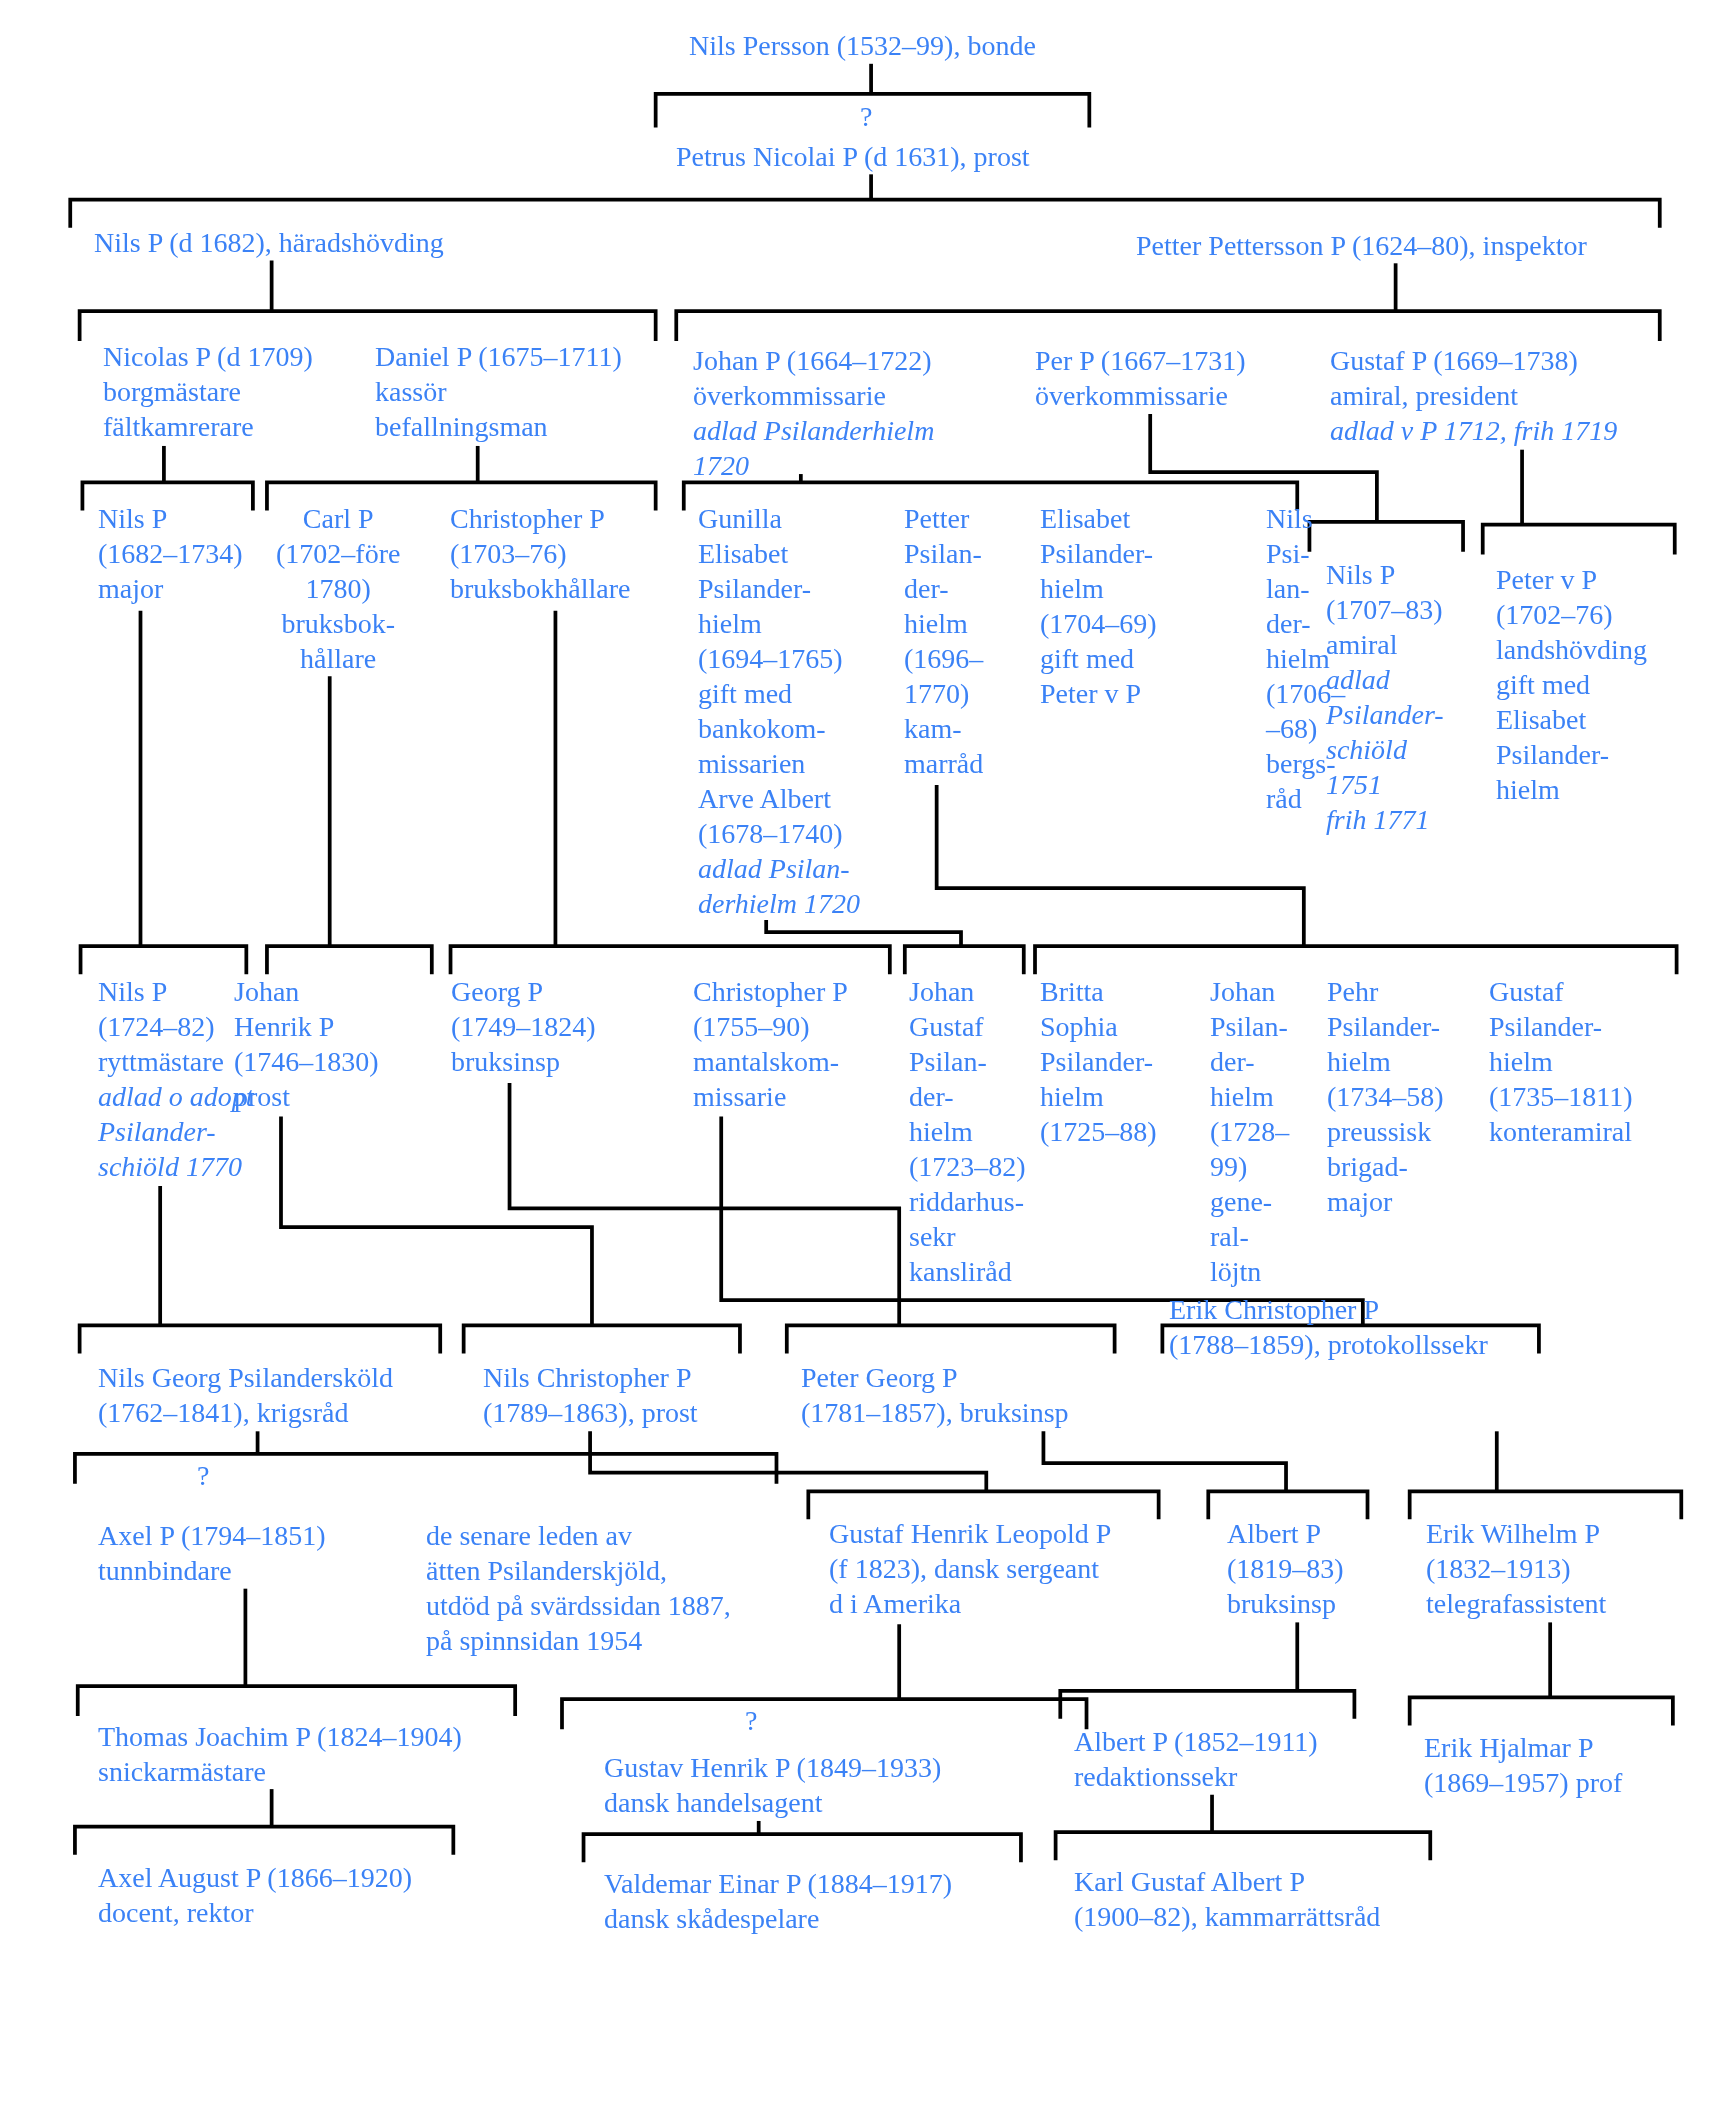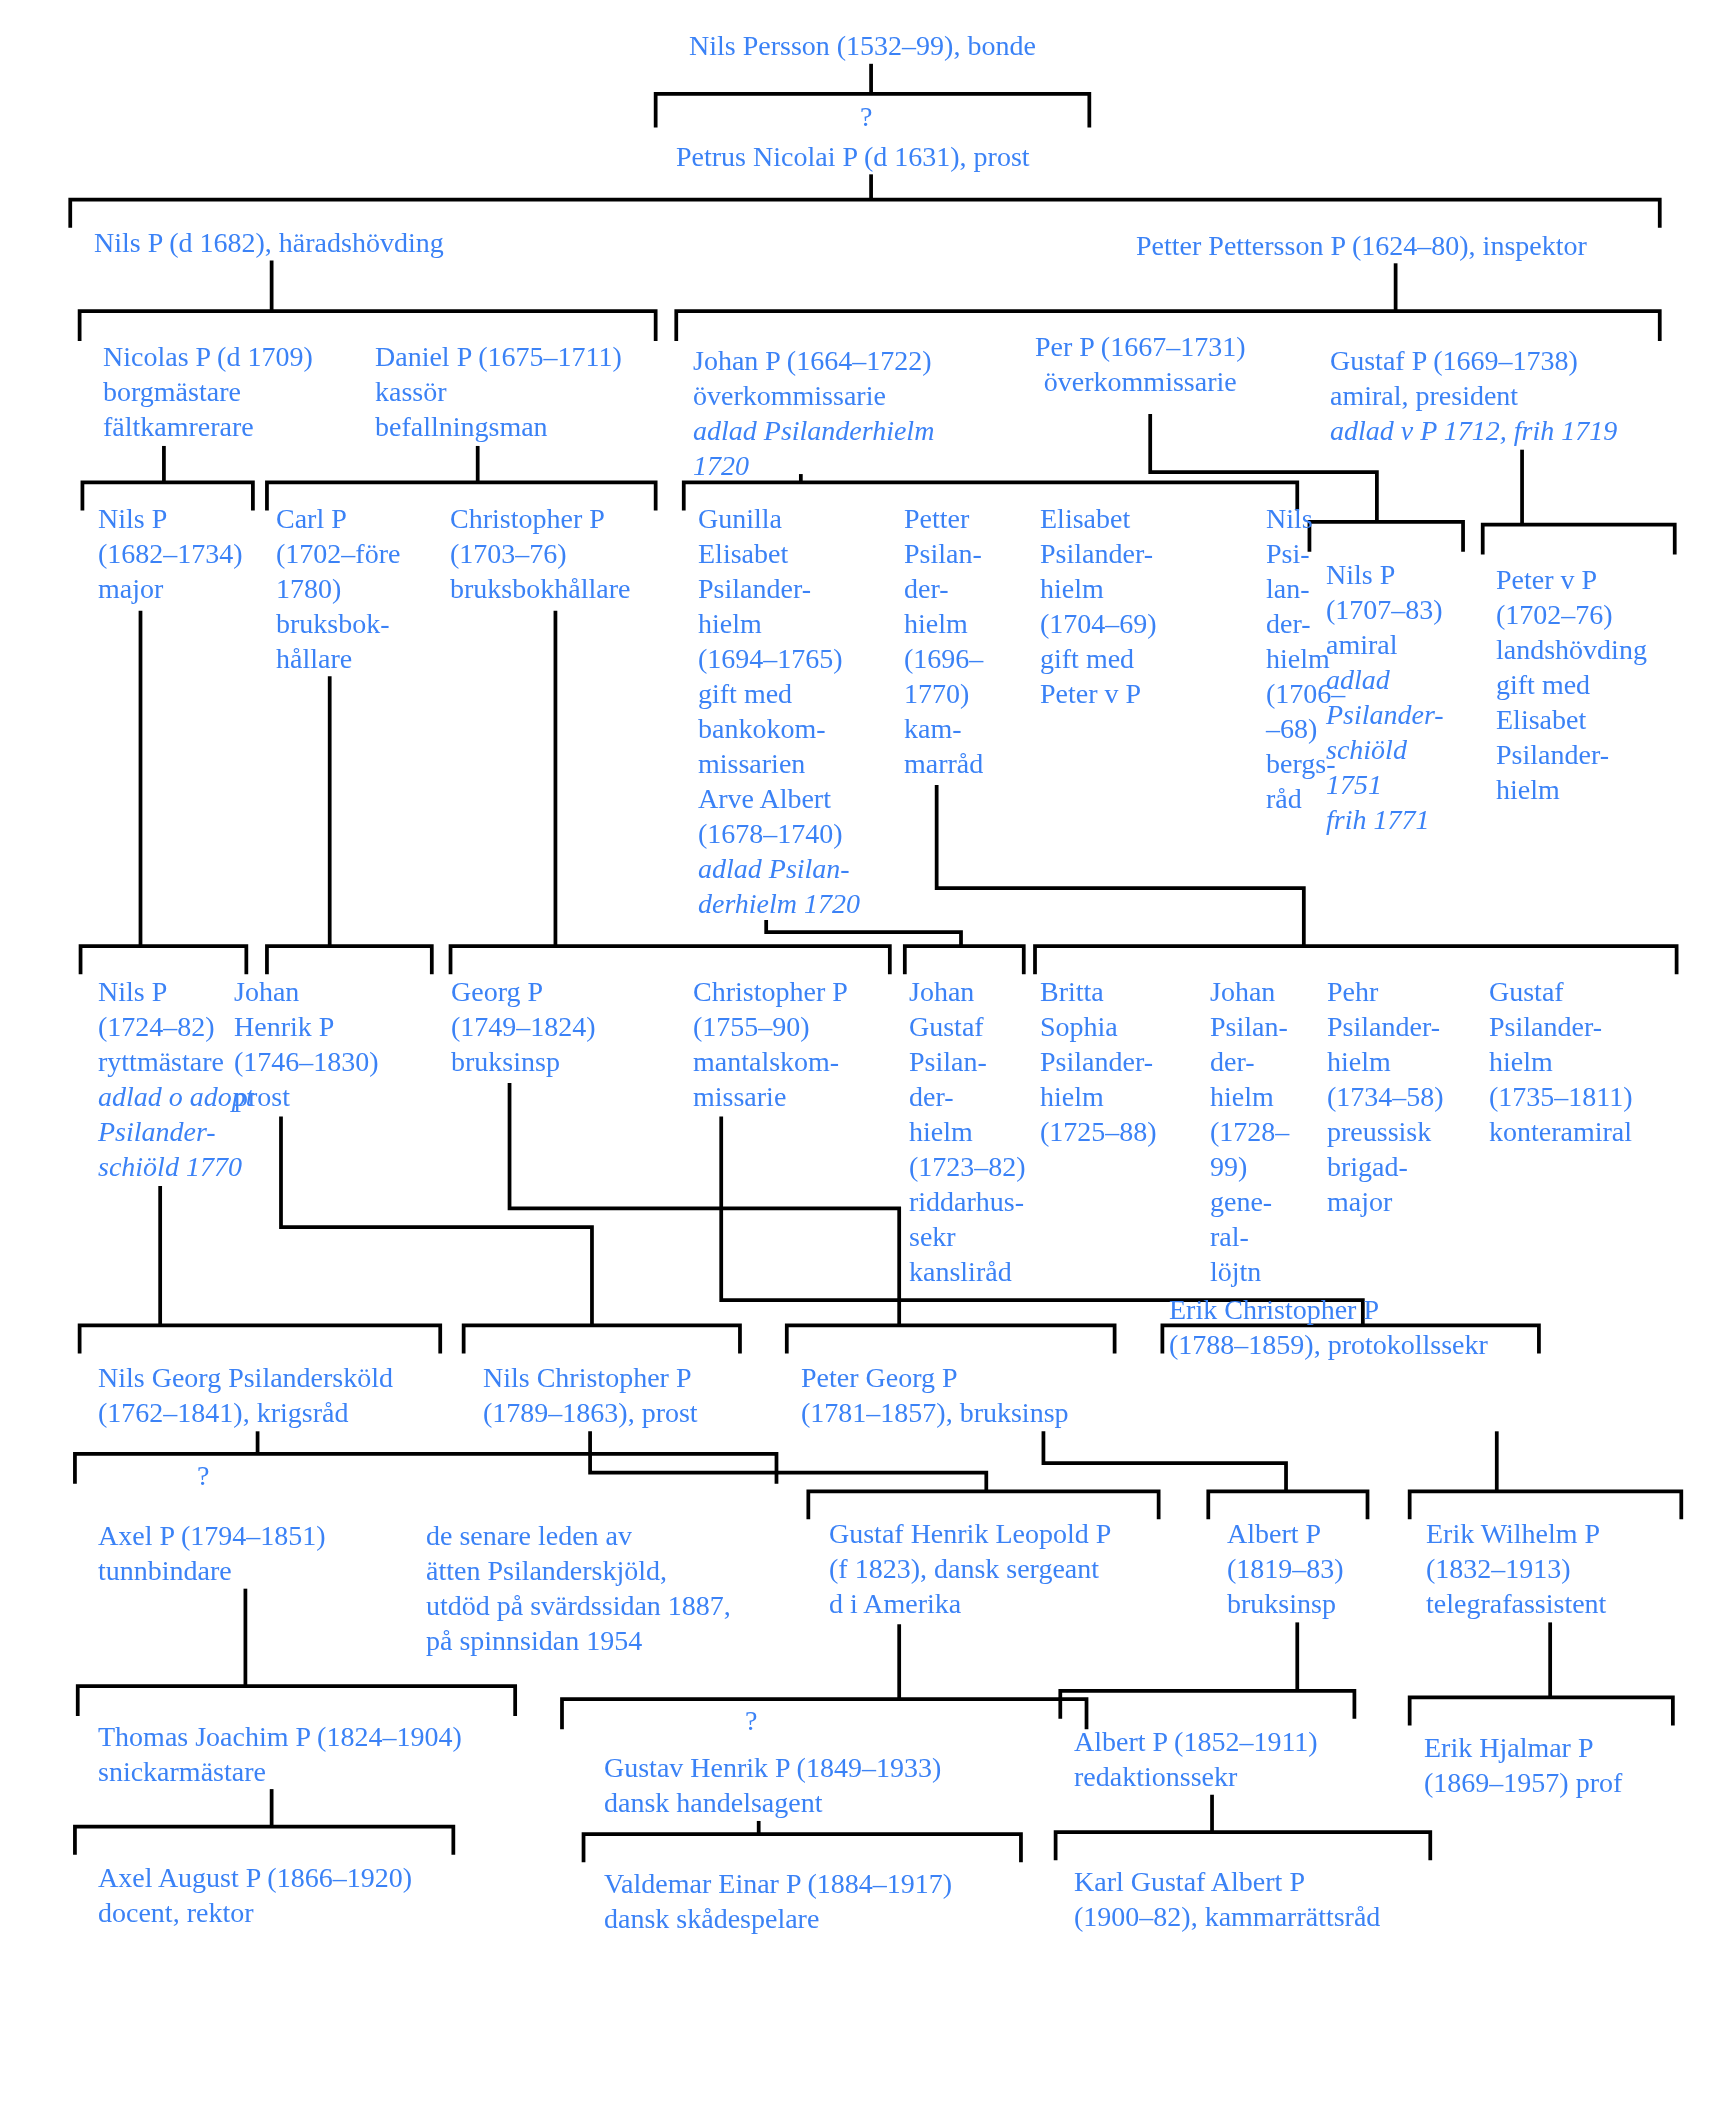--- a/index.html
+++ b/index.html
@@ -106,35 +106,35 @@
         <div class="line">Daniel P (1675–1711)</div>
         <div class="line">kassör</div>
         <div class="line">befallningsman</div>
       </div>
       <div class="person" style="left: 693px; top: 343px;">
         <div class="line">Johan P (1664–1722)</div>
         <div class="line">överkommissarie</div>
         <div class="line it">adlad Psilanderhielm</div>
         <div class="line it">1720</div>
       </div>
-      <div class="person" style="left: 1035px; top: 329px; text-align: center;">
+      <div class="person" style="left: 1035px; top: 343px;">
         <div class="line">Per P (1667–1731)</div>
         <div class="line">överkommissarie</div>
       </div>
       <div class="person" style="left: 1330px; top: 343px;">
         <div class="line">Gustaf P (1669–1738)</div>
         <div class="line">amiral, president</div>
         <div class="line it">adlad v P 1712, frih 1719</div>
       </div>
       <div class="person" style="left: 98px; top: 501px;">
         <div class="line">Nils P</div>
         <div class="line">(1682–1734)</div>
         <div class="line">major</div>
       </div>
-      <div class="person" style="left: 276px; top: 501px;">
+      <div class="person" style="left: 276px; top: 501px; text-align: center;">
         <div class="line">Carl P</div>
         <div class="line">(1702–före</div>
         <div class="line">1780)</div>
         <div class="line">bruksbok-</div>
         <div class="line">hållare</div>
       </div>
       <div class="person" style="left: 450px; top: 501px;">
         <div class="line">Christopher P</div>
         <div class="line">(1703–76)</div>
         <div class="line">bruksbokhållare</div>

